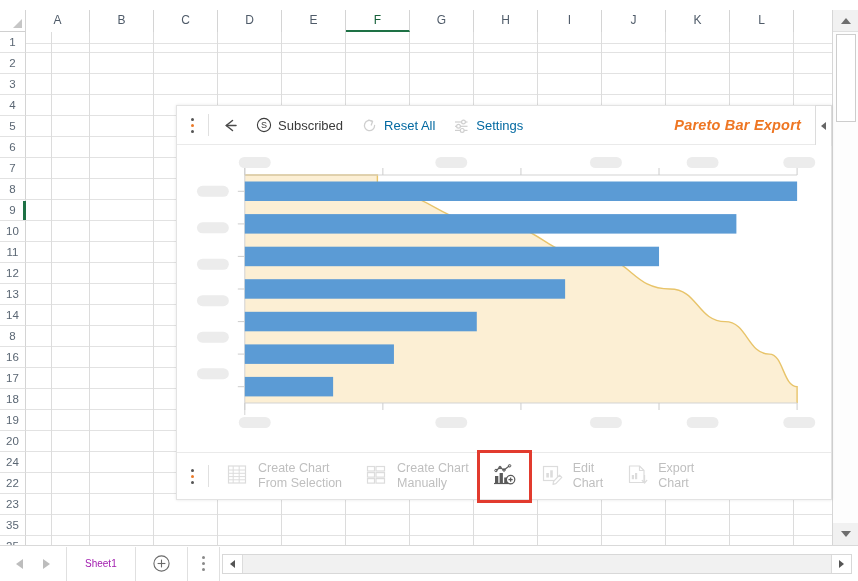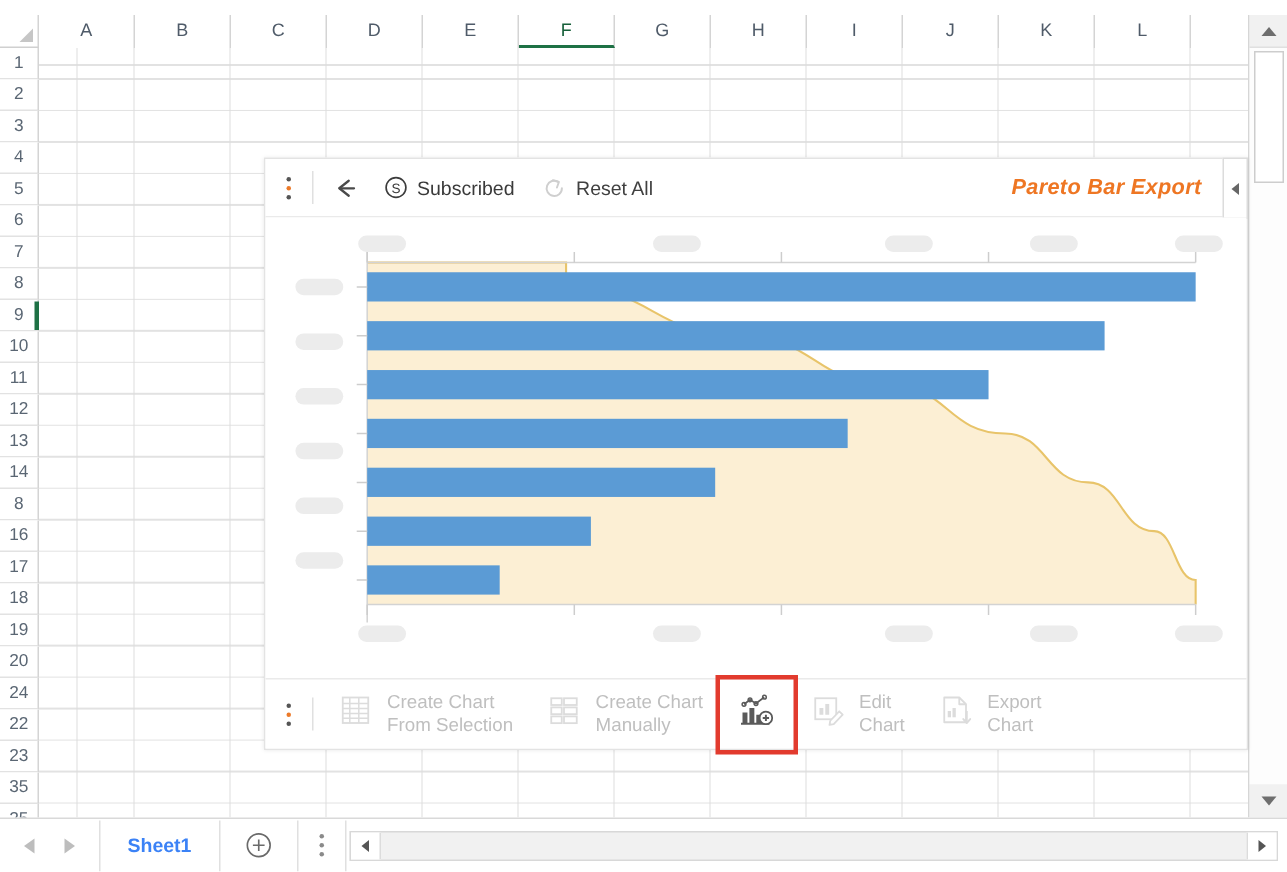--- a/index.html
+++ b/index.html
@@ -194,21 +194,21 @@
     display: flex;
     align-items: center;
     gap: 6px;
     height: 39px;
     padding: 0 9px;
     font-size: 13px;
     color: #3a3a3a;
     cursor: pointer;
     white-space: nowrap;
   }
-  .hbtn.disabled { color: #404040; cursor: default; }
+  .hbtn.disabled { color: #0369a1; cursor: default; }
   .hbtn .ico { display: flex; align-items: center; }
 
   .tp-title {
     position: absolute;
     right: 30px;
     font-size: 14.5px;
     font-weight: bold;
     font-style: italic;
     color: #ee7623;
     letter-spacing: .2px;
@@ -300,23 +300,23 @@
   }
   .na.right {
     border-top: 5px solid transparent;
     border-bottom: 5px solid transparent;
     border-left: 7px solid #bdbdbd;
   }
   .sheet-tab {
     padding: 0 18px;
     height: 34px;
     line-height: 34px;
-    font-size: 13px;
-    font-weight: bold;
-    color: #3b82f6;
+    font-size: 10px;
+    font-weight: normal;
+    color: #a21caf;
     border-right: 1px solid #e0e0e0;
     cursor: pointer;
   }
   .add-sheet {
     width: 52px; height: 34px;
     display: flex; align-items: center; justify-content: center;
     border-right: 1px solid #e0e0e0;
     cursor: pointer;
   }
   .sb-kebab {
@@ -449,20 +449,33 @@
       <div class="hbtn disabled">
         <span class="ico">
           <svg width="17" height="17" viewBox="0 0 17 17">
             <path d="M13.6 8.5 A5.1 5.1 0 1 1 11.2 4.2" fill="none" stroke="#cfcfcf" stroke-width="1.3" stroke-linecap="round"></path>
             <path d="M7.6 3.2 L11.6 4.3 L10.3 8.0" fill="none" stroke="#cfcfcf" stroke-width="1.3" stroke-linecap="round" stroke-linejoin="round"></path>
           </svg>
         </span>
         <span>Reset All</span>
       </div>
 
+      <div class="hbtn disabled">
+        <span class="ico">
+          <svg width="17" height="17" viewBox="0 0 17 17">
+            <line x1="2" y1="5" x2="14.5" y2="5" stroke="#cfcfcf" stroke-width="1.2"></line>
+            <circle cx="10.5" cy="5" r="1.9" fill="#ffffff" stroke="#cfcfcf" stroke-width="1.2"></circle>
+            <line x1="2" y1="9.3" x2="14.5" y2="9.3" stroke="#cfcfcf" stroke-width="1.2"></line>
+            <circle cx="5.5" cy="9.3" r="1.9" fill="#ffffff" stroke="#cfcfcf" stroke-width="1.2"></circle>
+            <line x1="2" y1="13.4" x2="14.5" y2="13.4" stroke="#cfcfcf" stroke-width="1.2"></line>
+            <circle cx="9.2" cy="13.4" r="1.9" fill="#ffffff" stroke="#cfcfcf" stroke-width="1.2"></circle>
+          </svg>
+        </span>
+        <span>Settings</span>
+      </div>
 
       <div class="tp-title">Pareto Bar Export</div>
 
       <div class="collapse-tab">
         <span class="tri-left"></span>
       </div>
     </div>
 
     <div class="chart-area">
       <svg class="chart-svg" id="chart-svg" viewBox="0 0 656 307" preserveAspectRatio="none">

